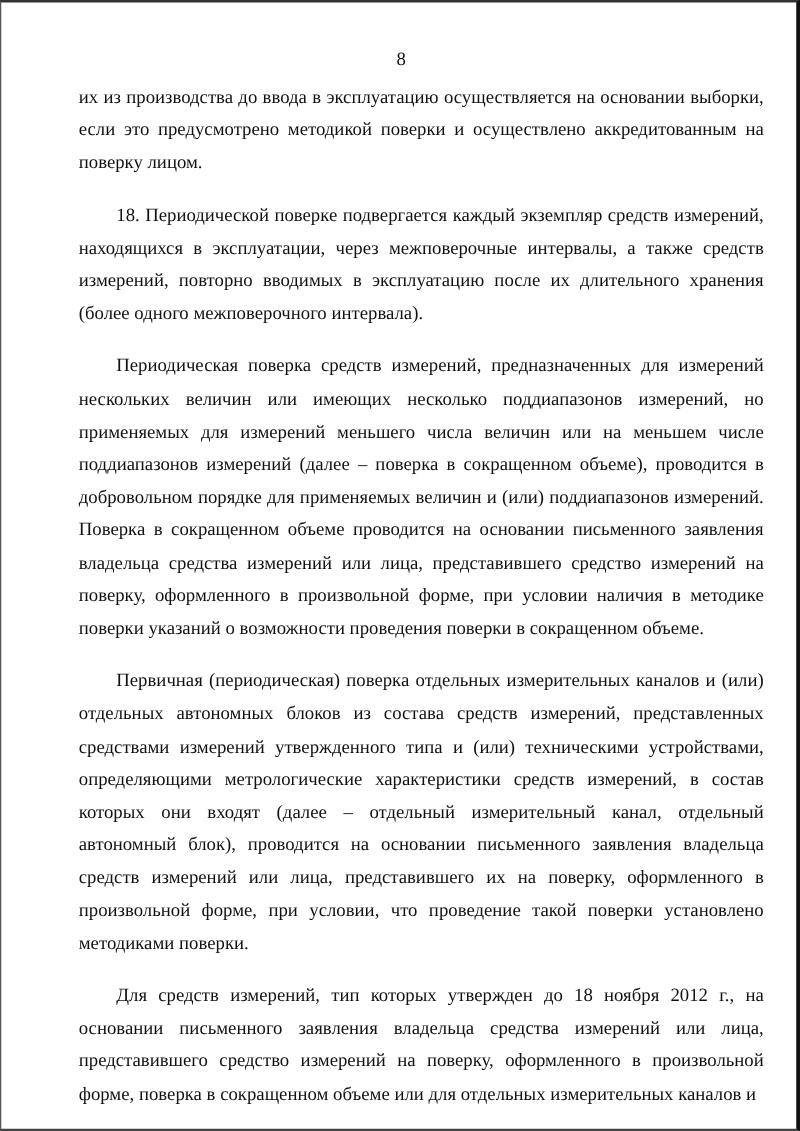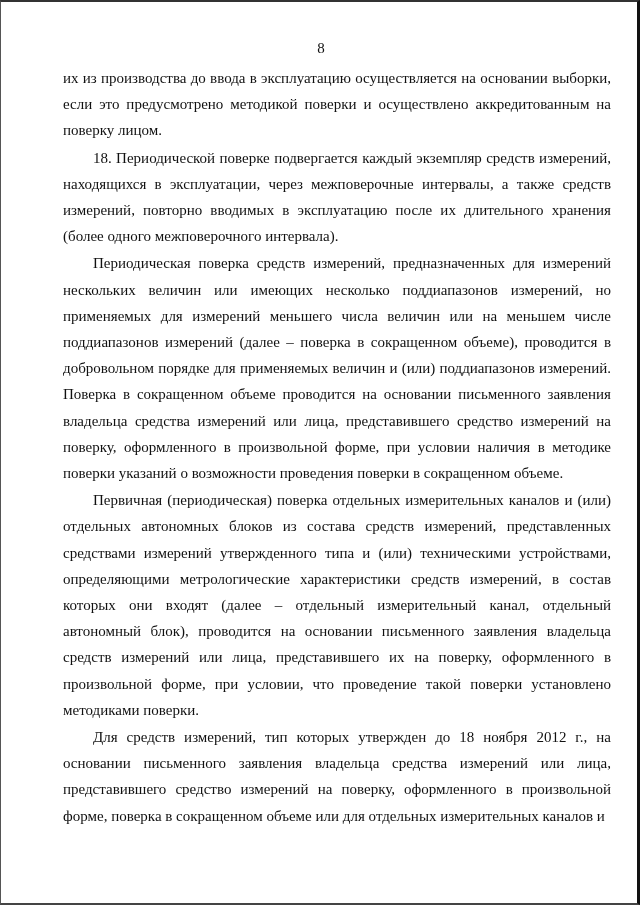--- a/index.html
+++ b/index.html
@@ -18,21 +18,21 @@
     font-family: "Liberation Serif", serif; font-size: 15px; color: #111;
   }
   .body-text {
     position: absolute; left: 62px; top: 63px; width: 548px;
     font-family: "Liberation Serif", serif;
     font-size: 15px; line-height: 26.2px; color: #111;
     text-align: justify;
   }
   .para { margin: 0; text-indent: 30px; }
   .para.first { text-indent: 0; }
-  .para + .para { margin-top: 1px; }
+  .para + .para { margin-top: 16px; }
 </style>
 </head>
 <body>
 
 <div class="page">
   <div class="page-number">8</div>
   <div class="body-text">
     <p class="para first">их из производства до ввода в эксплуатацию осуществляется на основании выборки, если это предусмотрено методикой поверки и осуществлено аккредитованным на поверку лицом.</p>
     <p class="para">18. Периодической поверке подвергается каждый экземпляр средств измерений, находящихся в эксплуатации, через межповерочные интервалы, а также средств измерений, повторно вводимых в эксплуатацию после их длительного хранения (более одного межповерочного интервала).</p>
     <p class="para">Периодическая поверка средств измерений, предназначенных для измерений нескольких величин или имеющих несколько поддиапазонов измерений, но применяемых для измерений меньшего числа величин или на меньшем числе поддиапазонов измерений (далее – поверка в сокращенном объеме), проводится в добровольном порядке для применяемых величин и (или) поддиапазонов измерений. Поверка в сокращенном объеме проводится на основании письменного заявления владельца средства измерений или лица, представившего средство измерений на поверку, оформленного в произвольной форме, при условии наличия в методике поверки указаний о возможности проведения поверки в сокращенном объеме.</p>

